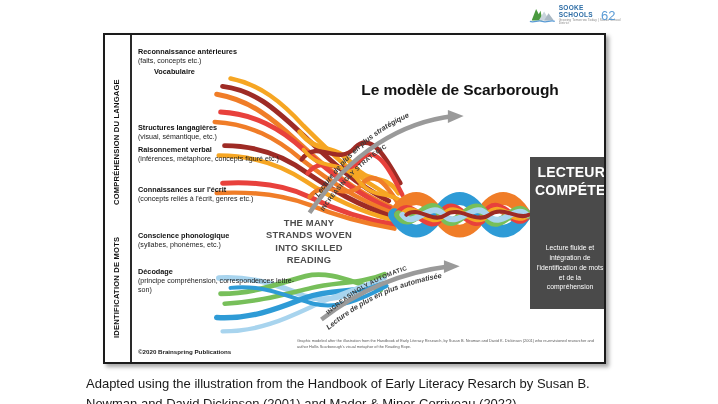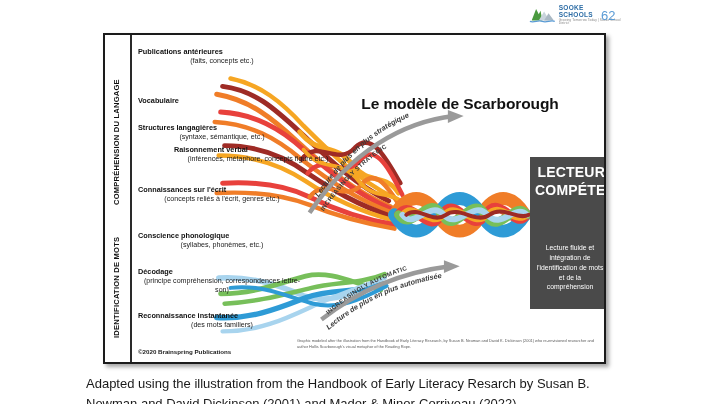--- a/index.html
+++ b/index.html
@@ -34,29 +34,29 @@
     font-size:7.6px;font-weight:bold;color:#111;letter-spacing:.2px;
     writing-mode:vertical-rl;transform:rotate(180deg);
     display:flex;align-items:center;justify-content:center;line-height:1.15;
   }
   #vl-lang{top:40px;height:135px;}
   #vl-mots{top:180px;height:145px;}
 
   
   .strand{position:absolute;left:33px;width:168px;color:#111;}
   .strand .t{font-size:7.3px;font-weight:bold;line-height:1.35;}
-  .strand .s{font-size:7.1px;line-height:1.35;color:#1a1a1a;text-align:center;}
+  .strand .s{font-size:7.1px;line-height:1.35;color:#1a1a1a;}
 
   .center-cap{
     position:absolute;left:158px;top:182px;width:92px;text-align:center;
     font-size:9.4px;font-weight:bold;color:#4d4d4d;line-height:1.32;letter-spacing:.2px;
   }
 
   .title{
-    position:absolute;left:230px;top:60px;width:250px;text-align:center;
+    position:absolute;left:230px;top:46px;width:250px;text-align:center;
     font-size:15.5px;font-weight:bold;color:#111;letter-spacing:-.1px;
   }
 
   
   .box{
     position:absolute;left:425px;top:122px;width:80px;height:152px;
     background:#4a4a4a;color:#fff;box-sizing:border-box;padding:7px 5px 0 5px;
   }
   .box-title{font-size:14px;font-weight:bold;text-align:right;line-height:1.25;letter-spacing:.2px;}
   .box-body{position:absolute;left:5px;right:5px;top:86px;font-size:6.8px;text-align:center;line-height:1.45;}
@@ -166,51 +166,48 @@
         <path id="pBotEn" d="M222 286 C258 252, 302 234, 350 228" fill="none"></path>
         <path id="pBotFr" d="M224 300 C260 268, 304 250, 352 244" fill="none"></path>
         <text class="at-fr"><textPath href="#pTopFr" startOffset="2">Lecture de plus en plus stratégique</textPath></text>
         <text class="at-en"><textPath href="#pTopEn" startOffset="4">INCREASINGLY STRATEGIC</textPath></text>
         <text class="at-en"><textPath href="#pBotEn" startOffset="4">INCREASINGLY AUTOMATIC</textPath></text>
         <text class="at-fr"><textPath href="#pBotFr" startOffset="2">Lecture de plus en plus automatisée</textPath></text>
       </g>
     </svg>
 
     <div class="strand" style="top:12px;">
-      <div class="t">Publications antérieures</div>
+      <div class="t">Reconnaissance antérieures</div>
       <div class="s">(faits, concepts etc.)</div>
     </div>
-    <div class="strand" style="top:61px;">
+    <div class="strand" style="top:32px;margin-left:16px;">
       <div class="t">Vocabulaire</div>
     </div>
     <div class="strand" style="top:88px;">
       <div class="t">Structures langagières</div>
-      <div class="s">(syntaxe, sémantique, etc.)</div>
-    </div>
-    <div class="strand" style="top:110px;margin-left:36px;">
+      <div class="s">(visual, sémantique, etc.)</div>
+    </div>
+    <div class="strand" style="top:110px;">
       <div class="t">Raisonnement verbal</div>
       <div class="s">(inférences, métaphore, concepts figuré etc.)</div>
     </div>
     <div class="strand" style="top:196px;">
       <div class="t">Conscience phonologique</div>
       <div class="s">(syllabes, phonèmes, etc.)</div>
     </div>
     <div class="strand" style="top:150px;">
       <div class="t">Connaissances sur l'écrit</div>
       <div class="s">(concepts reliés à l'écrit, genres etc.)</div>
     </div>
     <div class="strand" style="top:232px;">
       <div class="t">Décodage</div>
       <div class="s">(principe compréhension, correspondences lettre-son)</div>
     </div>
-    <div class="strand" style="top:276px;">
-      <div class="t">Reconnaissance instantanée</div>
-      <div class="s">(des mots familiers)</div>
-    </div>
-
+
+    <div class="center-cap">THE MANY STRANDS WOVEN INTO SKILLED READING</div>
     <div class="title">Le modèle de Scarborough</div>
 
     <div class="box">
       <div class="box-title">LECTEUR COMPÉTENT</div>
       <div class="box-body">Lecture fluide et intégration de l'identification de mots et de la compréhension</div>
     </div>
 
     <div class="credit">Graphic modeled after the illustration from the Handbook of Early Literacy Research, by Susan B. Neuman and David K. Dickinson (2001) who re-envisioned researcher and author Hollis Scarborough's visual metaphor of the Reading Rope.</div>
     <div class="copyright">©2020 Brainspring Publications</div>
   </div>

